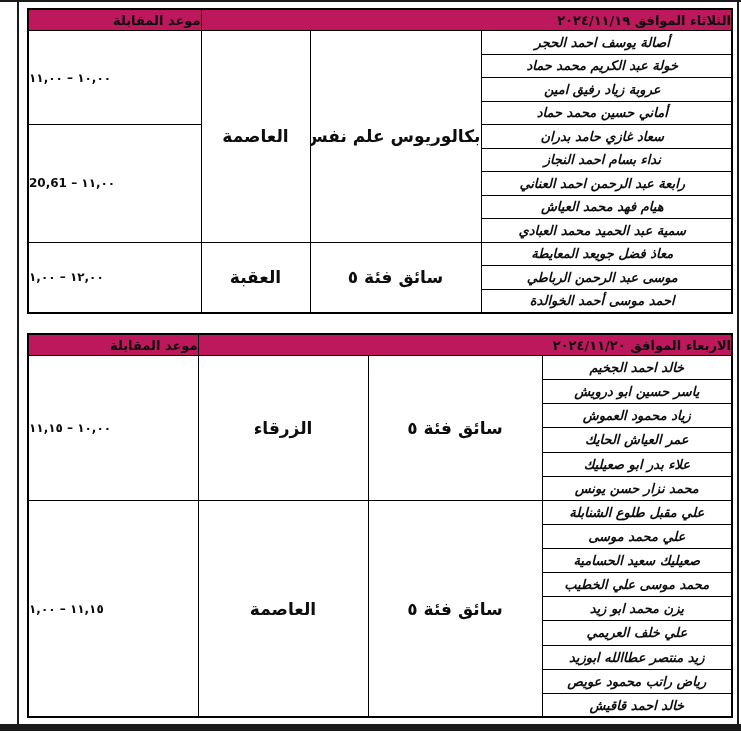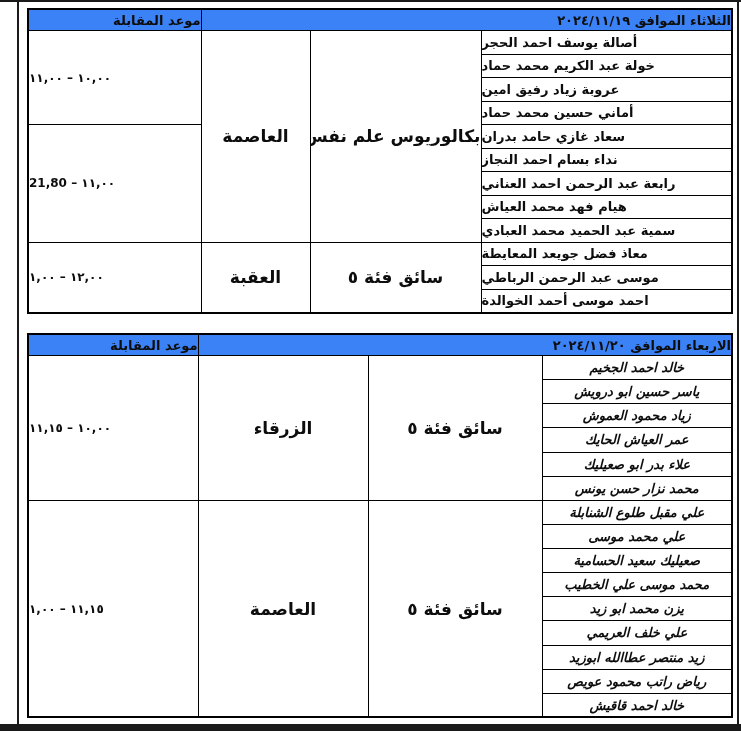--- a/index.html
+++ b/index.html
@@ -26,31 +26,31 @@
   table.sched{border:2px solid #000;}
   table.sched th, table.sched td{
     border:1px solid #000;
     padding:0;
     font-weight:bold;
     overflow:hidden;
     white-space:nowrap;
   }
   thead th{
     height:20px;
-    background:#3b82f6;
+    background:#be185d;
     font-size:13px;
   }
   th.date-h{text-align:right;}
   th.appt-h{text-align:right;padding-right:9px;}
 
   #t1 tbody tr{height:23.5px;}
   #t2 tbody tr{height:24.13px;}
 
   td.name-cell{font-size:13px;vertical-align:middle;}
-  #t1 td.name-cell{text-align:left;padding-right:8px;}
+  #t1 td.name-cell{text-align:center;padding-right:8px;font-style:italic;}
   #t2 td.name-cell{text-align:center;font-style:italic;}
 
   td.merged-cell{text-align:center;font-size:17px;vertical-align:middle;}
   td.time-cell{text-align:left;font-size:12px;vertical-align:middle;letter-spacing:0.5px;}
 </style>
 </head>
 <body>
 
 <div class="pb pb-top"></div>
 <div class="pb pb-left"></div>
@@ -81,21 +81,21 @@
         <td class="name-cell">خولة عبد الكريم محمد حماد</td>
       </tr>
       <tr>
         <td class="name-cell">عروبة زياد رفيق امين</td>
       </tr>
       <tr>
         <td class="name-cell">أماني حسين محمد حماد</td>
       </tr>
       <tr>
         <td class="name-cell">سعاد غازي حامد بدران</td>
-        <td rowspan="5" class="time-cell">١١,٠٠ – 21,80</td>
+        <td rowspan="5" class="time-cell">١١,٠٠ – 20,61</td>
       </tr>
       <tr>
         <td class="name-cell">نداء بسام احمد النجاز</td>
       </tr>
       <tr>
         <td class="name-cell">رابعة عبد الرحمن احمد العناني</td>
       </tr>
       <tr>
         <td class="name-cell">هيام فهد محمد العياش</td>
       </tr>

